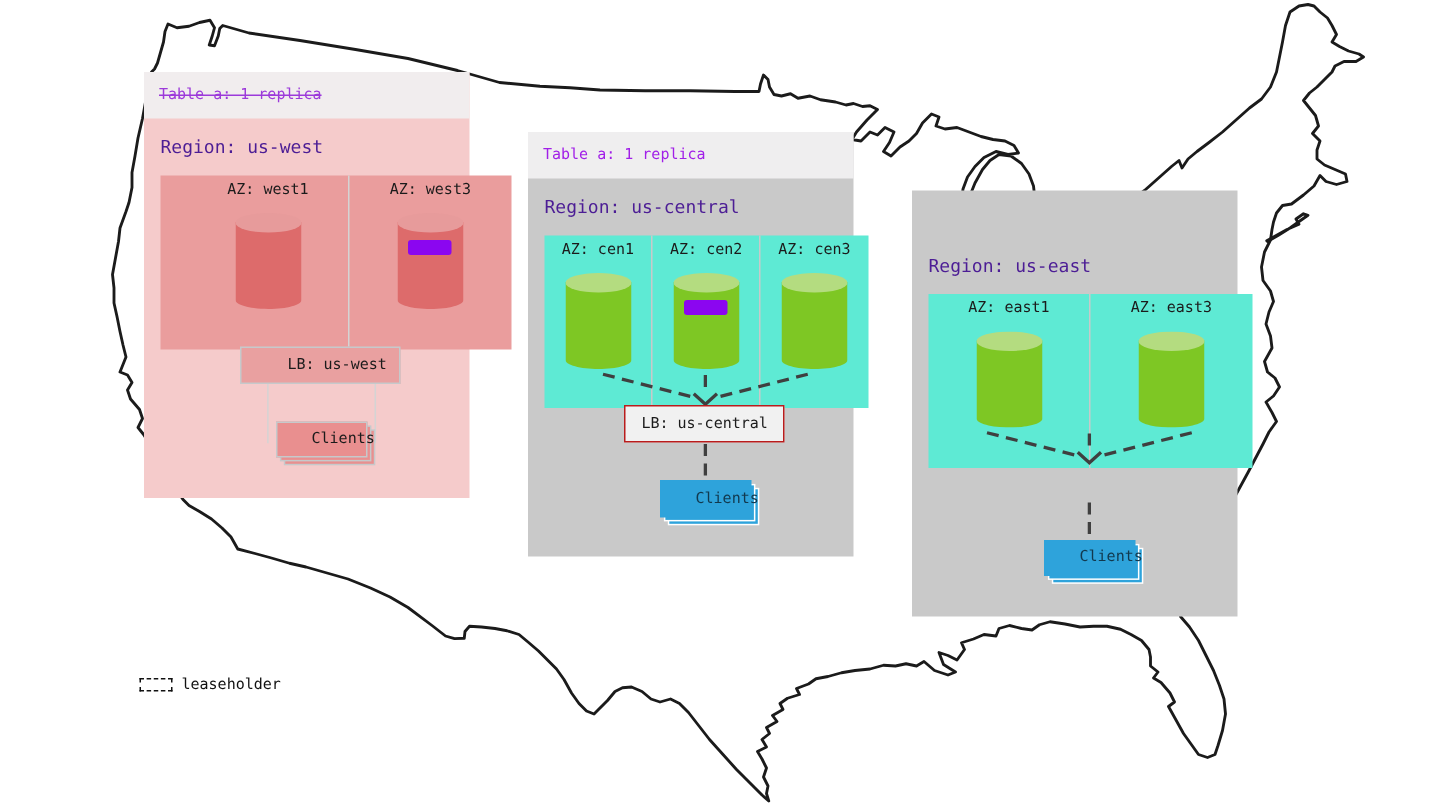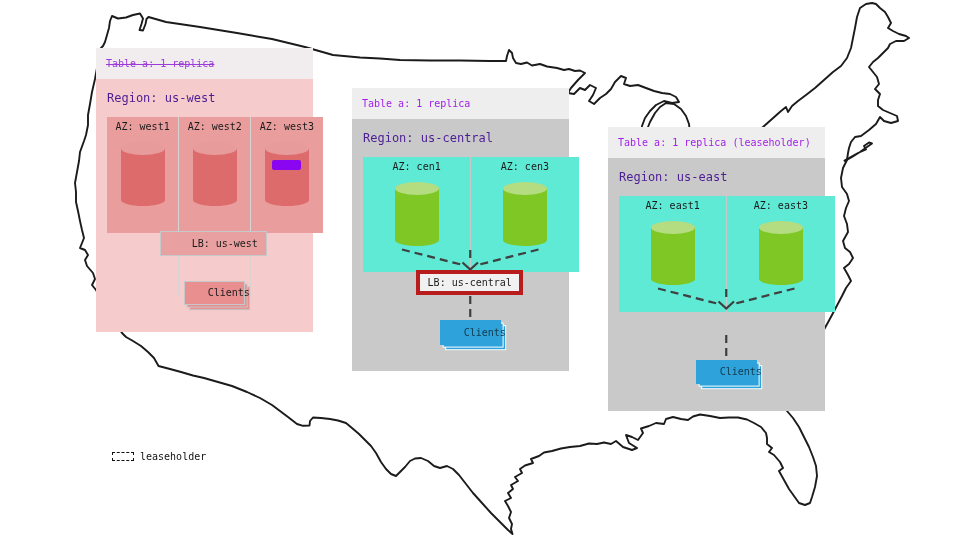--- a/index.html
+++ b/index.html
@@ -26,38 +26,38 @@
   .region .lb{position:absolute;left:64.25px;top:182.5px;width:107px;height:25px;box-sizing:border-box;
               display:flex;align-items:center;justify-content:center;font-size:10px;color:#1b1b1b;white-space:pre;}
   .region .clients{position:absolute;left:88px;top:232.5px;width:60.5px;height:24.5px;box-sizing:border-box;
               display:flex;align-items:center;justify-content:center;font-size:10px;white-space:pre;padding-left:29px;}
   .region svg.conn{position:absolute;left:0;top:0;width:236.5px;height:283.5px;}
 
   
   .region.gray{background:#c9c9c9;}
   .region.gray .hdr{background:#efeeef;color:#a11fe8;}
   .region.gray .az-wrap{background:#5eead4;}
-  .region.gray .lb{background:#f1f1f1;border:4px solid #b91c1c;}
+  .region.gray .lb{background:#f1f1f1;border:1px solid #b91c1c;}
   .region.gray .clients{background:#2ea3db;color:#12394e;
       box-shadow:2.6px 2.6px 0 -1px #2ea3db,2.6px 2.6px 0 0 #ffffff,5.2px 5.2px 0 -1px #2ea3db,5.2px 5.2px 0 0 #ffffff;}
   .region.gray .replica{background:#8b06f0;}
 
   
   .region.pink{background:#f5cbcb;}
   .region.pink .hdr{background:#f1edee;color:#9c3ada;}
   .region.pink .hdr span{text-decoration:line-through;}
-  .region.pink .az-wrap{background:#ea9d9d;}
+  .region.pink .az-wrap{background:#ea9d9d;padding-left:18px;}
   .region.pink .az + .az{border-left:1px solid #d4d4d4;}
   .region.pink .lb{background:#e9a0a0;border:1px solid #c6c9cb;padding-left:22px;}
   .region.pink .clients{background:#e98f8f;border:1px solid #c6c9cb;color:#1b1b1b;
       box-shadow:2.6px 2.6px 0 -1px #e98f8f,2.6px 2.6px 0 0 #c6c9cb,5.2px 5.2px 0 -1px #e98f8f,5.2px 5.2px 0 0 #c6c9cb;}
   .region.pink .replica{background:#8b06f0;}
 
   
-  .legend{position:absolute;left:112px;top:451px;display:flex;align-items:center;justify-content:space-between;}
+  .legend{position:absolute;left:93px;top:451px;display:flex;align-items:center;justify-content:space-between;}
   .legend .swatch{width:20px;height:7px;border:1.6px dashed #111111;background:#ffffff;margin-right:6px;}
   .legend .lbl{font-size:10px;color:#111111;white-space:pre;}
 </style>
 </head>
 <body>
 
 <svg class="map-layer" viewBox="0 0 960 540">
   <g fill="none" stroke="#1b1b1b" stroke-width="1.9" stroke-linejoin="round" stroke-linecap="round">
     <path d="
       M112,16 L118,18.5 L126,17.5 L133,15 L140,13.5 L143,18.5 L141.5,24 L139.5,30 L143,30.5 L145.5,24 L146.5,19 L148.5,17
@@ -98,27 +98,20 @@
   <div class="region-label">Region: us-west</div>
   <div class="az-wrap">
     <div class="az">
       <div class="az-label">AZ: west1</div>
       <svg class="cyl" viewBox="0 0 44 64">
         <path d="M0,6 L0,58 C0,61.3 9.8,64 22,64 C34.2,64 44,61.3 44,58 L44,6 Z" fill="#dd6b6b"></path>
         <ellipse cx="22" cy="6.5" rx="22" ry="6.5" fill="#e79b9b"></ellipse>
       </svg>
     </div>
     <div class="az">
-      <div class="az-label">AZ: west2</div>
-      <svg class="cyl" viewBox="0 0 44 64">
-        <path d="M0,6 L0,58 C0,61.3 9.8,64 22,64 C34.2,64 44,61.3 44,58 L44,6 Z" fill="#dd6b6b"></path>
-        <ellipse cx="22" cy="6.5" rx="22" ry="6.5" fill="#e79b9b"></ellipse>
-      </svg>
-    </div>
-    <div class="az">
       <div class="az-label">AZ: west3</div>
       <svg class="cyl" viewBox="0 0 44 64">
         <path d="M0,6 L0,58 C0,61.3 9.8,64 22,64 C34.2,64 44,61.3 44,58 L44,6 Z" fill="#dd6b6b"></path>
         <ellipse cx="22" cy="6.5" rx="22" ry="6.5" fill="#e79b9b"></ellipse>
       </svg>
       <div class="replica"></div>
     </div>
   </div>
   <svg class="conn" viewBox="0 0 236.5 283.5">
     <g stroke="#d4d4d4" stroke-width="1">
@@ -139,20 +132,28 @@
     <span>Table a: 1 replica</span>
   </div>
   <div class="region-label">Region: us-central</div>
   <div class="az-wrap">
     <div class="az">
       <div class="az-label">AZ: cen1</div>
       <svg class="cyl" viewBox="0 0 44 64">
         <path d="M0,6 L0,58 C0,61.3 9.8,64 22,64 C34.2,64 44,61.3 44,58 L44,6 Z" fill="#7ec724"></path>
         <ellipse cx="22" cy="6.5" rx="22" ry="6.5" fill="#b4dc80"></ellipse>
       </svg>
+    </div>
+    <div class="az">
+      <div class="az-label">AZ: cen2</div>
+      <svg class="cyl" viewBox="0 0 44 64">
+        <path d="M0,6 L0,58 C0,61.3 9.8,64 22,64 C34.2,64 44,61.3 44,58 L44,6 Z" fill="#7ec724"></path>
+        <ellipse cx="22" cy="6.5" rx="22" ry="6.5" fill="#b4dc80"></ellipse>
+      </svg>
+      <div class="replica"></div>
     </div>
     <div class="az">
       <div class="az-label">AZ: cen3</div>
       <svg class="cyl" viewBox="0 0 44 64">
         <path d="M0,6 L0,58 C0,61.3 9.8,64 22,64 C34.2,64 44,61.3 44,58 L44,6 Z" fill="#7ec724"></path>
         <ellipse cx="22" cy="6.5" rx="22" ry="6.5" fill="#b4dc80"></ellipse>
       </svg>
     </div>
   </div>
   <svg class="conn" viewBox="0 0 236.5 283.5">
@@ -166,23 +167,20 @@
   </svg>
   <div class="lb">
     <span>LB: us-central</span>
   </div>
   <div class="clients">
     <span>Clients</span>
   </div>
 </div>
 
 <div class="region gray" style="left:608px;top:127px;">
-  <div class="hdr">
-    <span>Table a: 1 replica (leaseholder)</span>
-  </div>
   <div class="region-label">Region: us-east</div>
   <div class="az-wrap">
     <div class="az">
       <div class="az-label">AZ: east1</div>
       <svg class="cyl" viewBox="0 0 44 64">
         <path d="M0,6 L0,58 C0,61.3 9.8,64 22,64 C34.2,64 44,61.3 44,58 L44,6 Z" fill="#7ec724"></path>
         <ellipse cx="22" cy="6.5" rx="22" ry="6.5" fill="#b4dc80"></ellipse>
       </svg>
     </div>
     <div class="az">

